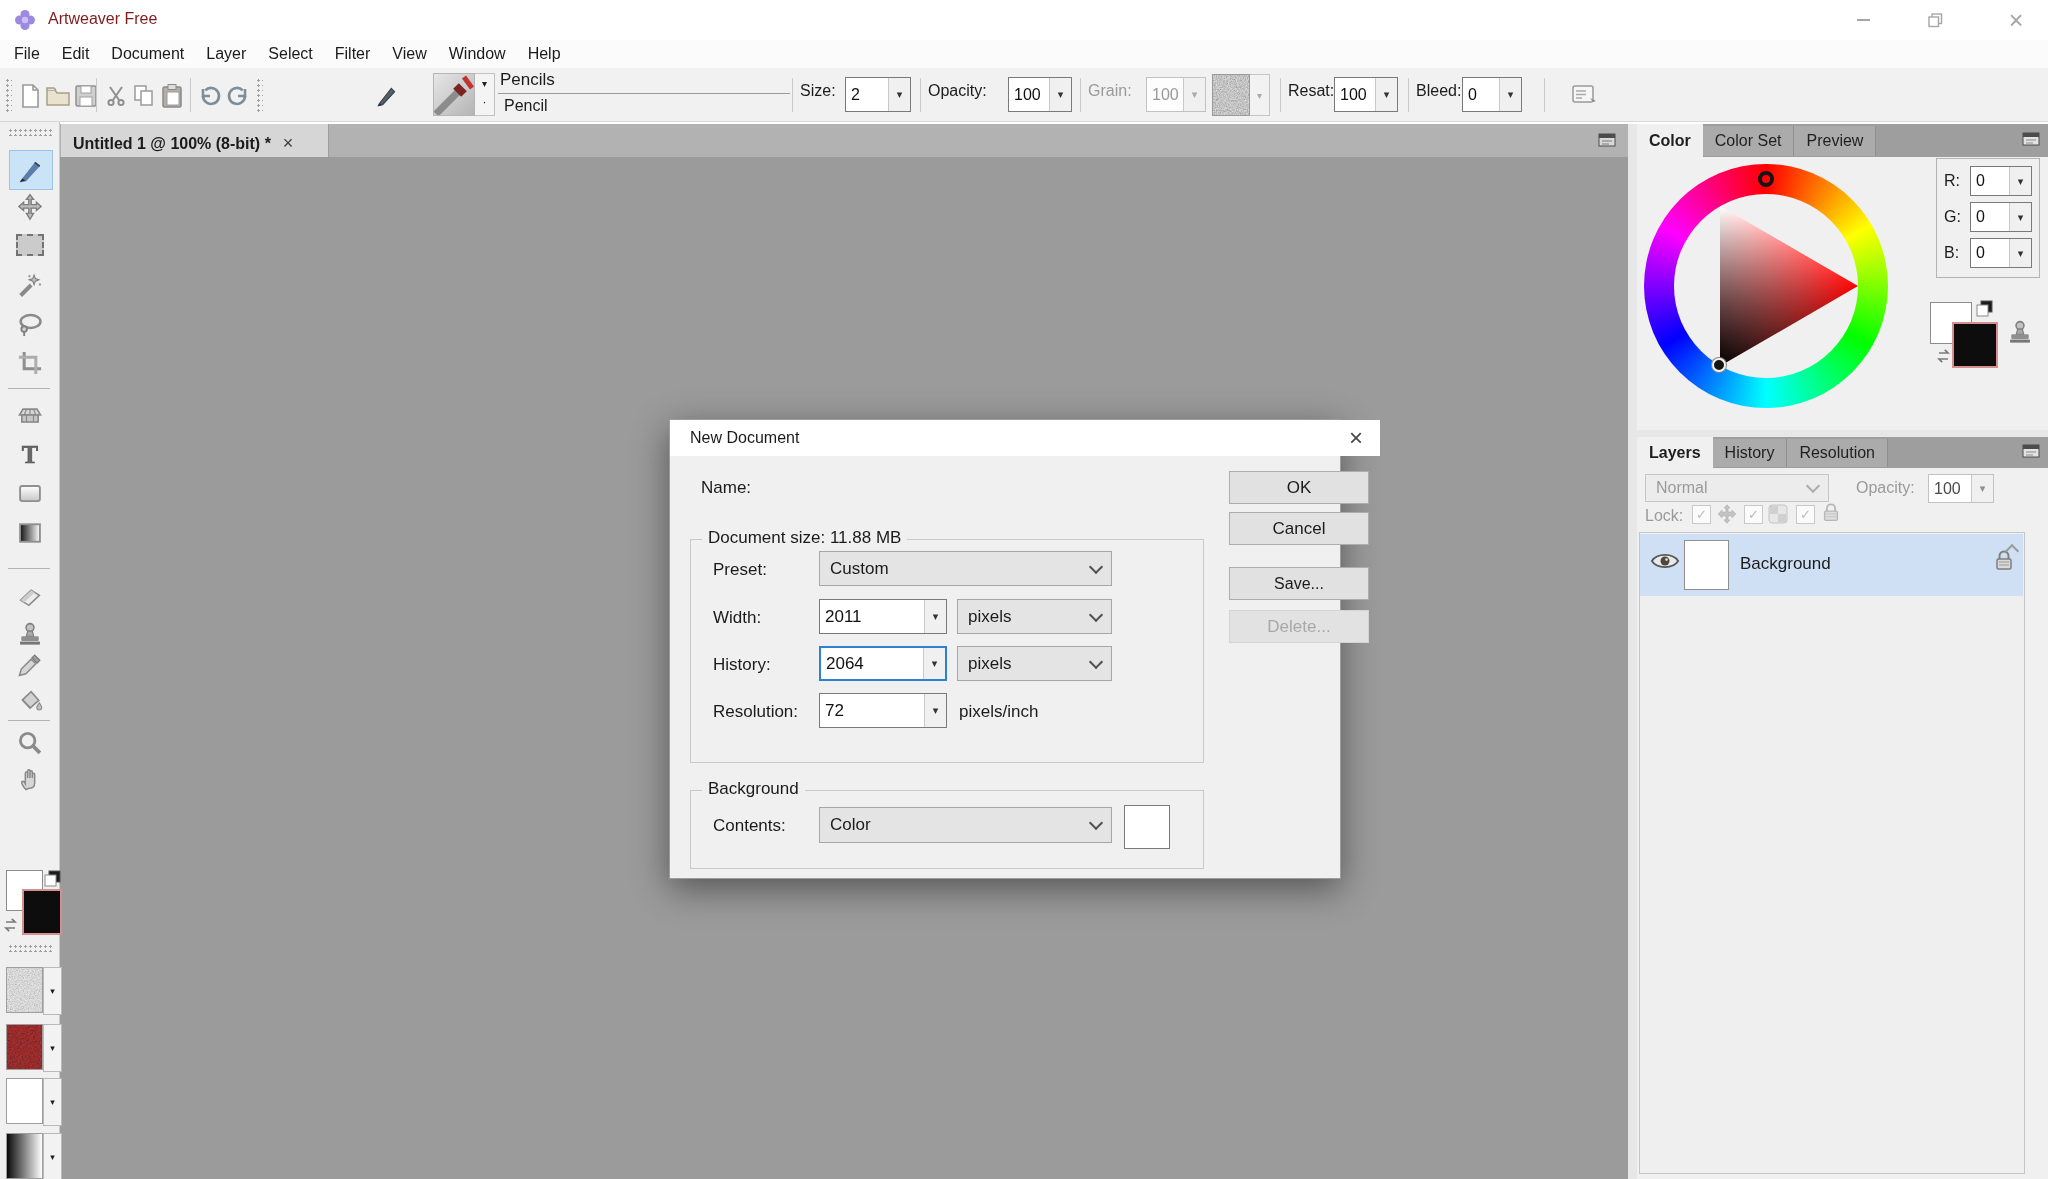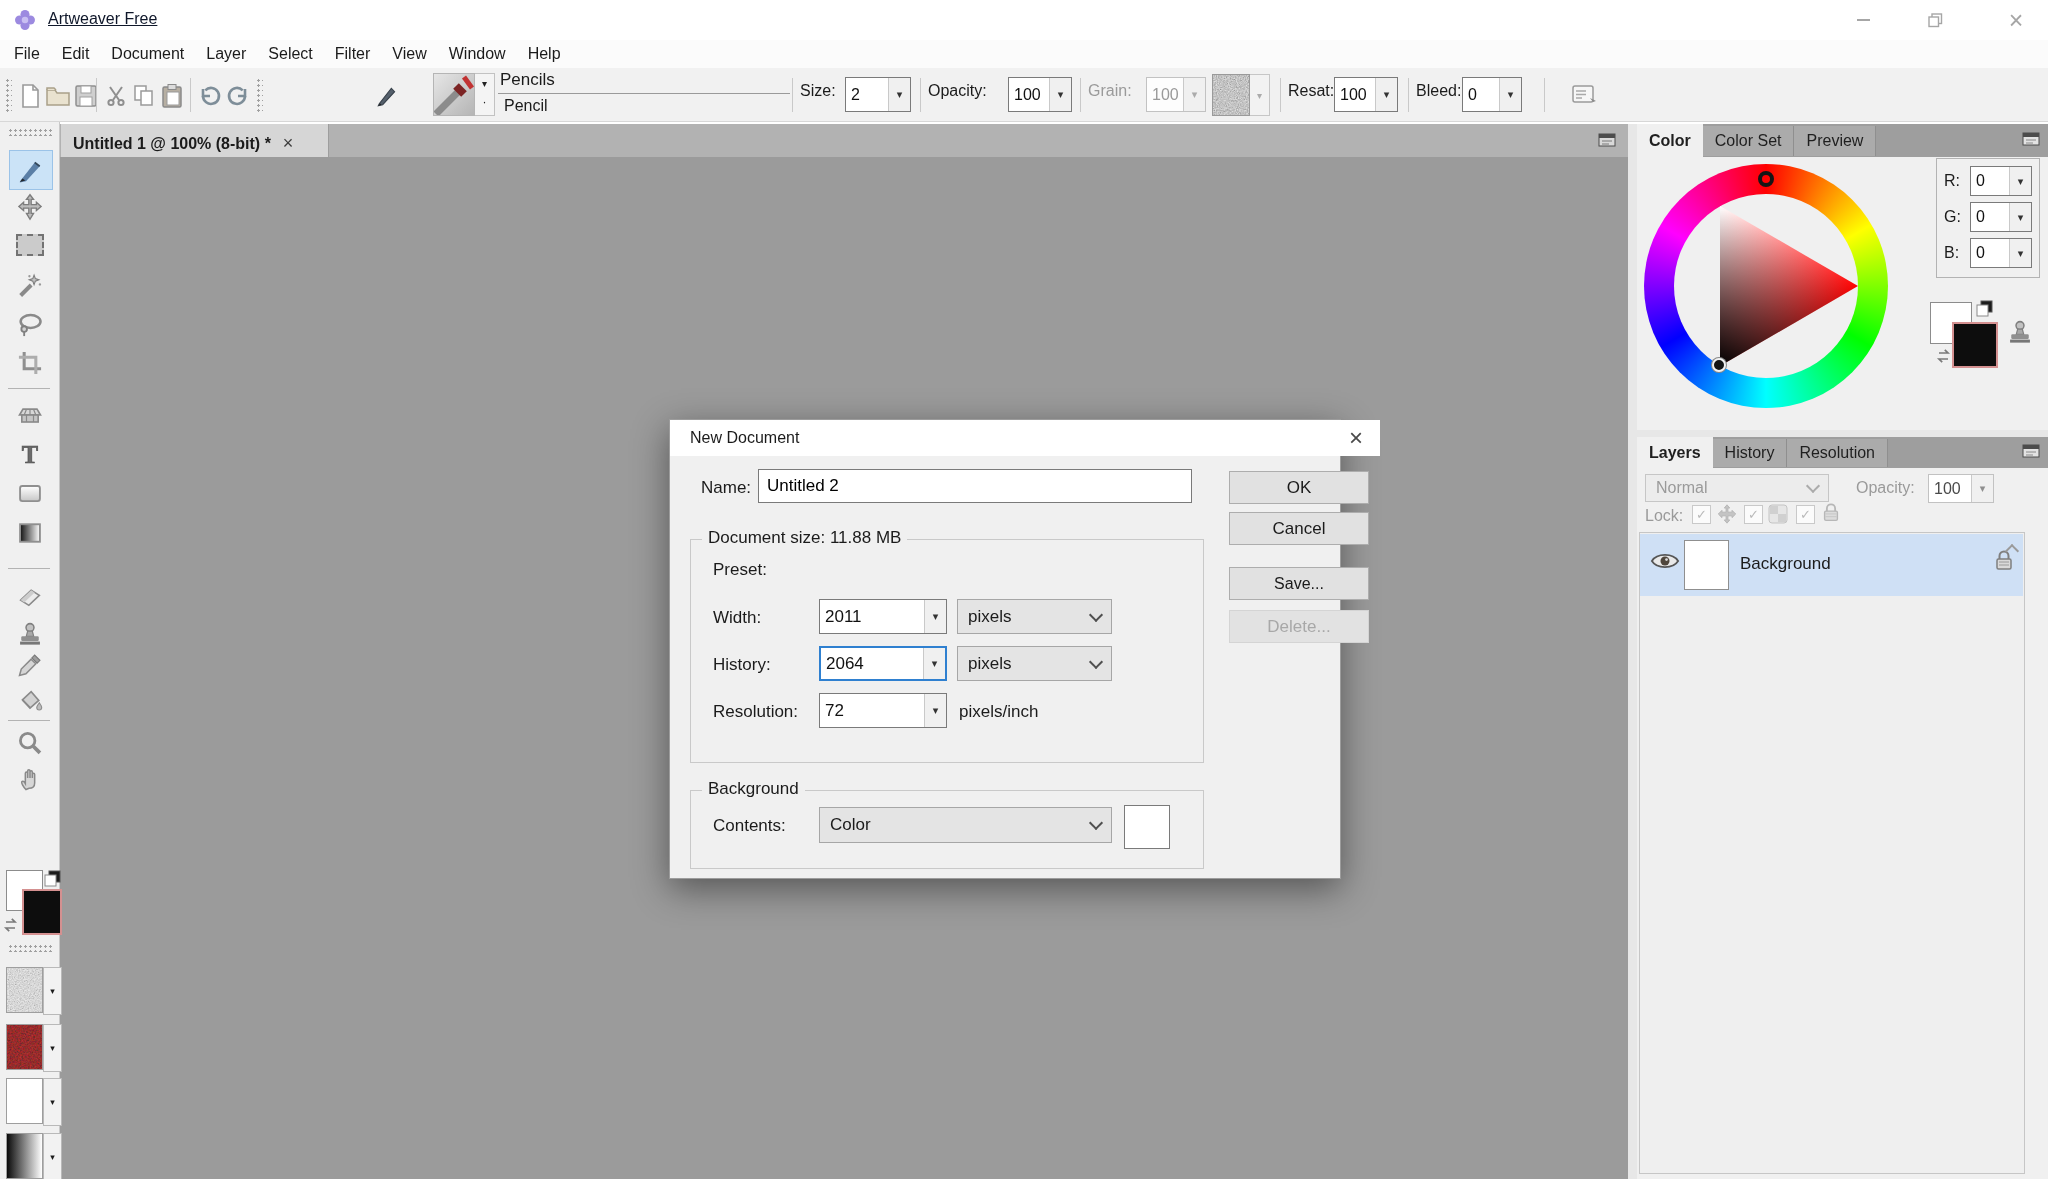--- a/index.html
+++ b/index.html
@@ -102,21 +102,21 @@
     <svg width="26" height="26" viewBox="0 0 24 24">
         <g fill="#9c8ae0">
           <circle cx="12" cy="7" r="4.2"></circle>
           <circle cx="7" cy="12" r="4.2"></circle>
           <circle cx="17" cy="12" r="4.2"></circle>
           <circle cx="12" cy="17" r="4.2"></circle>
         </g>
         <circle cx="12" cy="12" r="3" fill="#c9bff2"></circle>
       </svg>
   </span>
-  <span class="abs" style="left:48px;top:10px;color:#0f172a;text-decoration:underline;">Artweaver Free</span>
+  <span class="abs" style="left:48px;top:10px;color:#7f1d1d;">Artweaver Free</span>
   <div class="abs tbtn" style="left:1838px;top:0;width:50px;height:40px;">
     <span style="width:13px;height:2px;background:#a6a6a6;display:inline-block;"></span>
   </div>
   <div class="abs tbtn" style="left:1910px;top:0;width:50px;height:40px;">
     <svg width="15" height="15" viewBox="0 0 15 15">
         <rect x="4" y="1" width="9.5" height="9.5" fill="none" stroke="#a6a6a6" stroke-width="1.4"></rect>
         <rect x="1" y="4" width="9.5" height="9.5" fill="#fff" stroke="#a6a6a6" stroke-width="1.4"></rect>
       </svg>
   </div>
   <div class="abs tbtn" style="left:1984px;top:0;width:64px;height:40px;color:#a6a6a6;font-size:25px;font-weight:300;">×</div>
@@ -576,29 +576,32 @@
     <span class="chev" style="transform:rotate(-135deg);border-color:#9a9a9a;margin-top:4px;"></span>
   </div>
 
   <div class="abs" style="left:669px;top:419px;width:672px;height:460px;background:#f0f0f0;border:1px solid #9c9c9c;box-sizing:border-box;box-shadow:0 10px 34px rgba(0,0,0,0.45);z-index:50;">
     <div class="abs flexc" style="left:0;top:0;width:710px;height:36px;background:#ffffff;">
       <span style="padding-left:20px;">New Document</span>
       <div class="tbtn" style="margin-left:auto;width:48px;height:36px;font-size:24px;color:#4a4a4a;font-weight:300;">×</div>
     </div>
 
     <span class="abs" style="left:31px;top:58px;font-size:17px;">Name:</span>
-    <input class="abs" style="left: 88px; top: 49px; width: 434px; height: 34px; border: 1px solid rgb(122, 122, 122); font-size: 17px; padding: 0px 8px; box-sizing: border-box; outline: none;" value="Untitled 2">
 
     <div class="abs" style="left:20px;top:119px;width:514px;height:224px;border:1px solid #c9c9c9;box-sizing:border-box;"></div>
     <div class="abs" style="left:32px;top:108px;background:#f0f0f0;padding:0 6px;font-size:17px;">
       <span>Document size:</span>
       <span>11.88 MB</span>
     </div>
 
     <span class="abs" style="left:43px;top:140px;font-size:17px;">Preset:</span>
+    <div class="abs gsel" style="left:149px;top:131px;width:293px;height:35px;font-size:17px;">
+      <span>Custom</span>
+      <span class="chev"></span>
+    </div>
 
     <span class="abs" style="left:43px;top:188px;font-size:17px;">Width:</span>
     <div class="abs combo" style="left:149px;top:179px;width:128px;height:35px;font-size:17px;">
       <input value="2011" style="">
       <div class="cbtn">
           <span>▾</span>
         </div>
     </div>
     <div class="abs gsel" style="left:287px;top:179px;width:155px;height:35px;font-size:17px;">
       <span>pixels</span>

